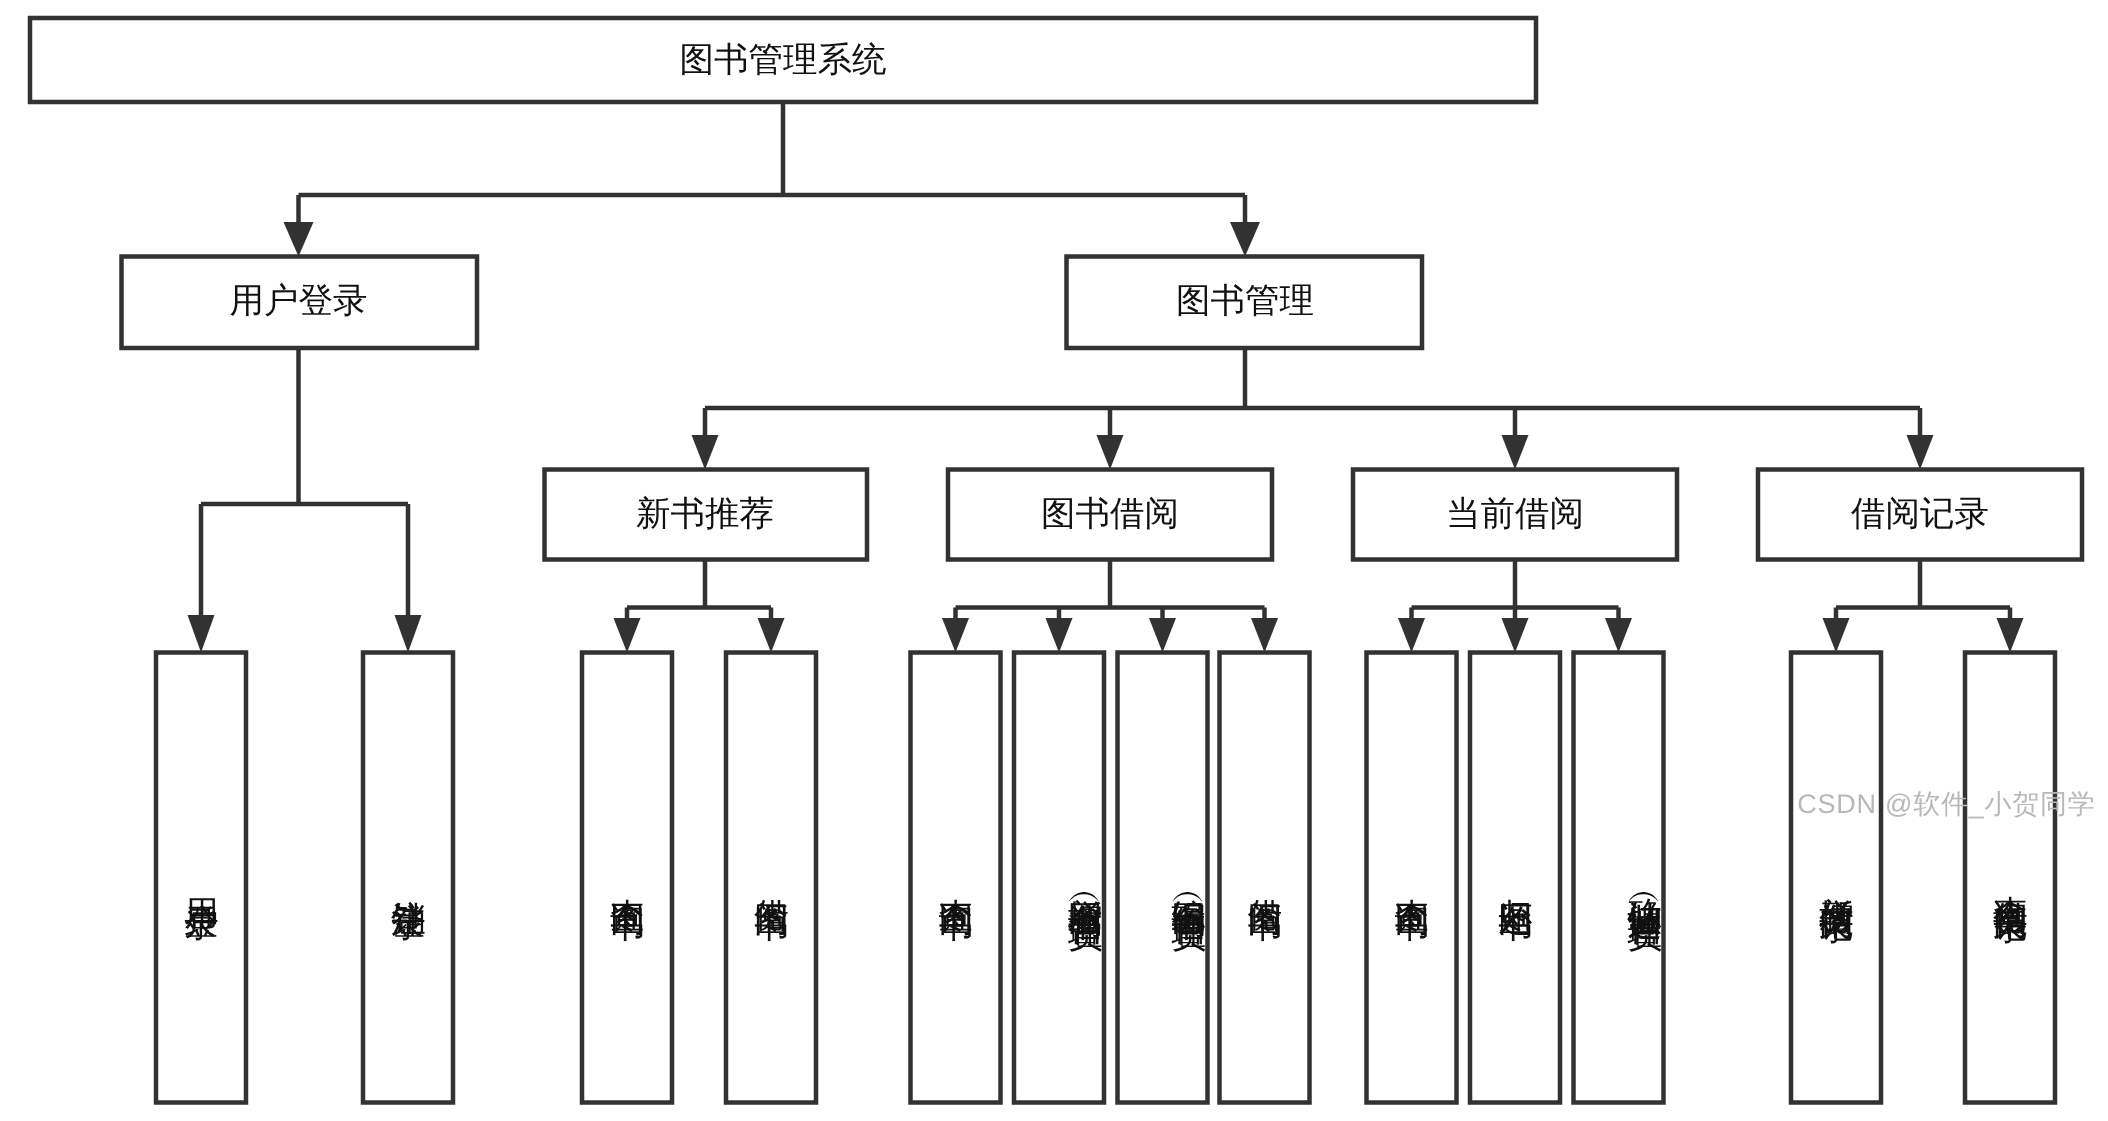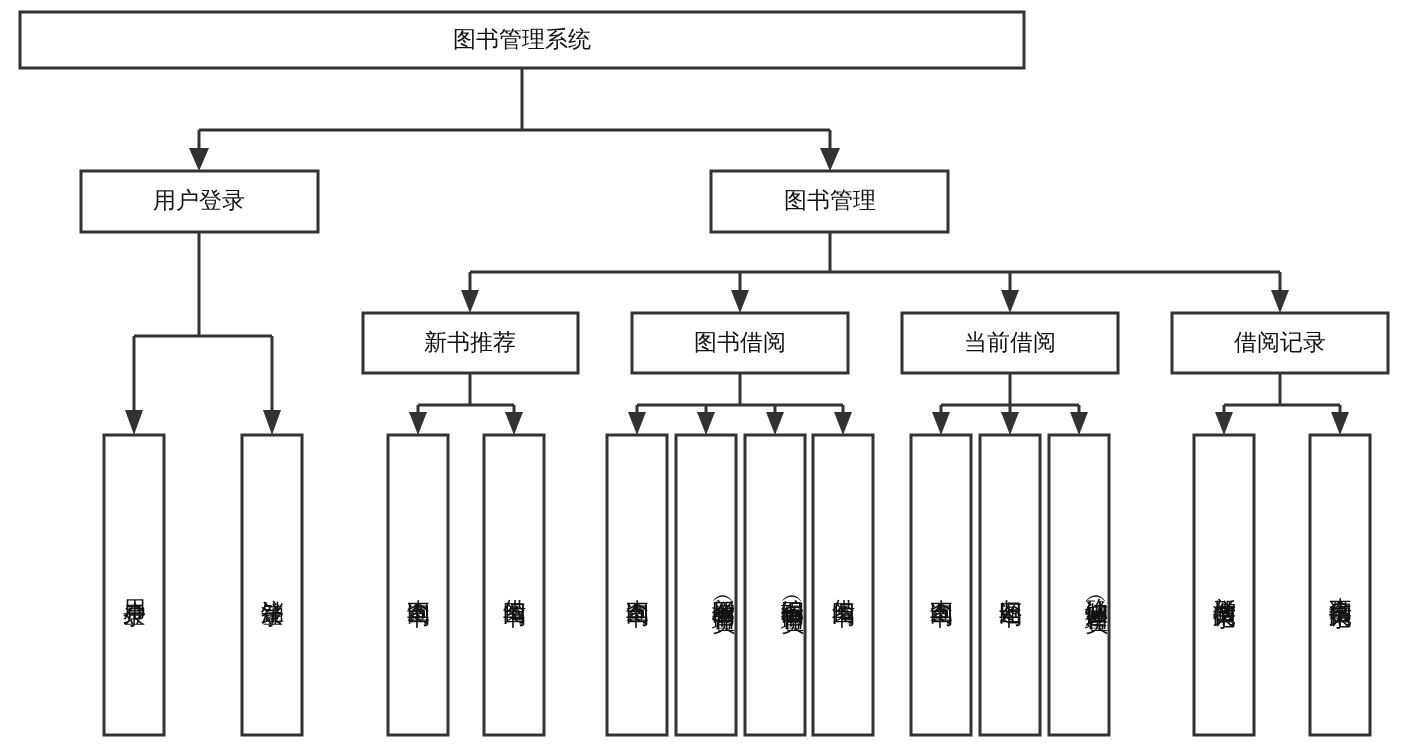--- a/index.html
+++ b/index.html
@@ -231,14 +231,15 @@
   <div class="leaf-label" style="left:745px; top:435px; width:60px; height:300px; align-items:flex-start; padding-top:8px; box-sizing:border-box;">编辑图书（管理员）</div>
   <div class="leaf-label" style="left:813px; top:435px; width:60px; height:300px;">借阅图书</div>
 
   <div class="leaf-label" style="left:911px; top:435px; width:60px; height:300px;">查询图书</div>
   <div class="leaf-label" style="left:980px; top:435px; width:60px; height:300px;">归还图书</div>
   <div class="leaf-label" style="left:1049px; top:435px; width:60px; height:300px; align-items:flex-start; padding-top:8px; box-sizing:border-box;">确认归还（管理员）</div>
 
   <div class="leaf-label" style="left:1194px; top:435px; width:60px; height:300px;">新增借阅记录</div>
   <div class="leaf-label" style="left:1310px; top:435px; width:60px; height:300px;">查询借阅记录</div>
 
+  <div class="watermark">CSDN @软件_小贺同学</div>
 
 </div>
 
 </body></html>

